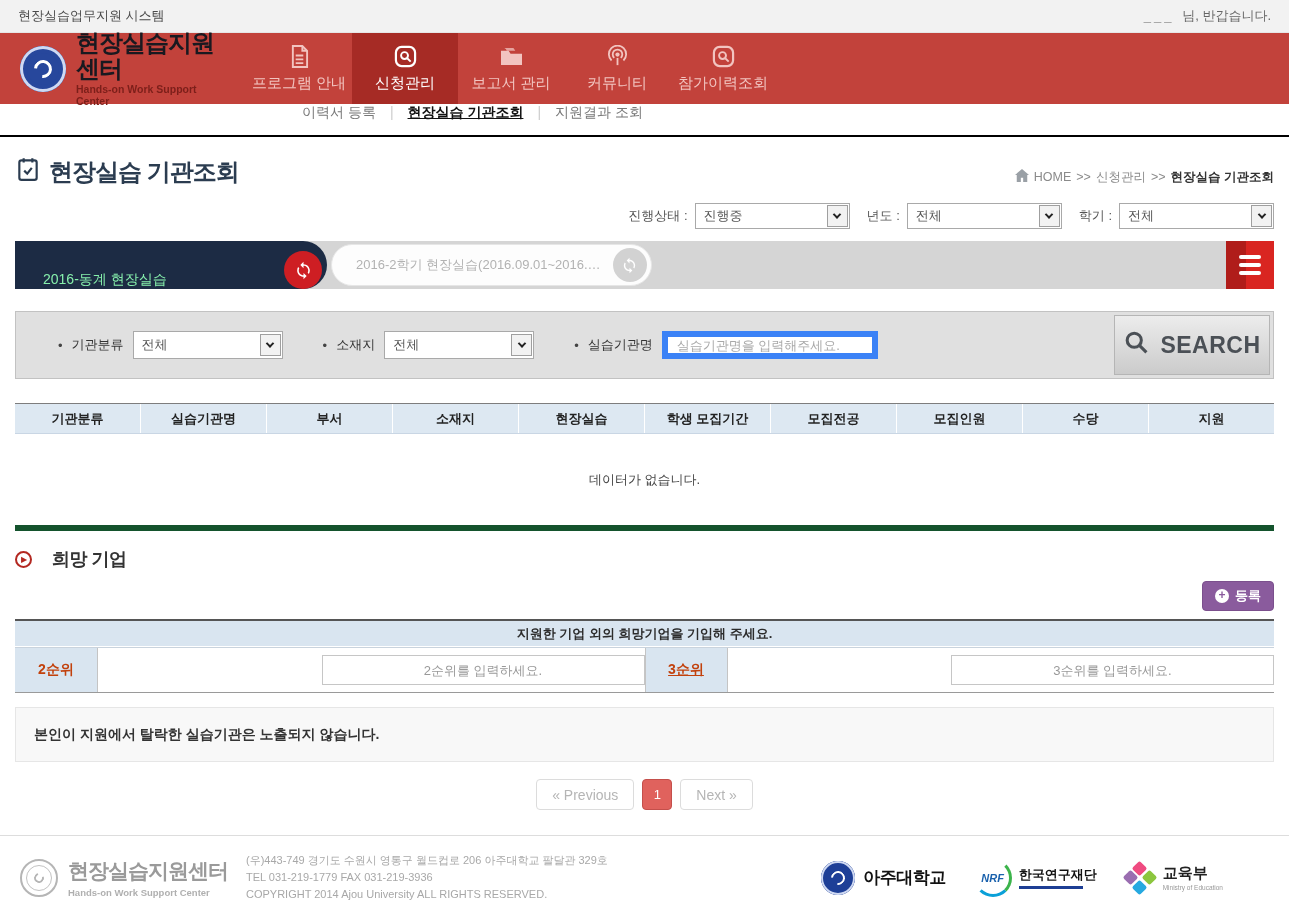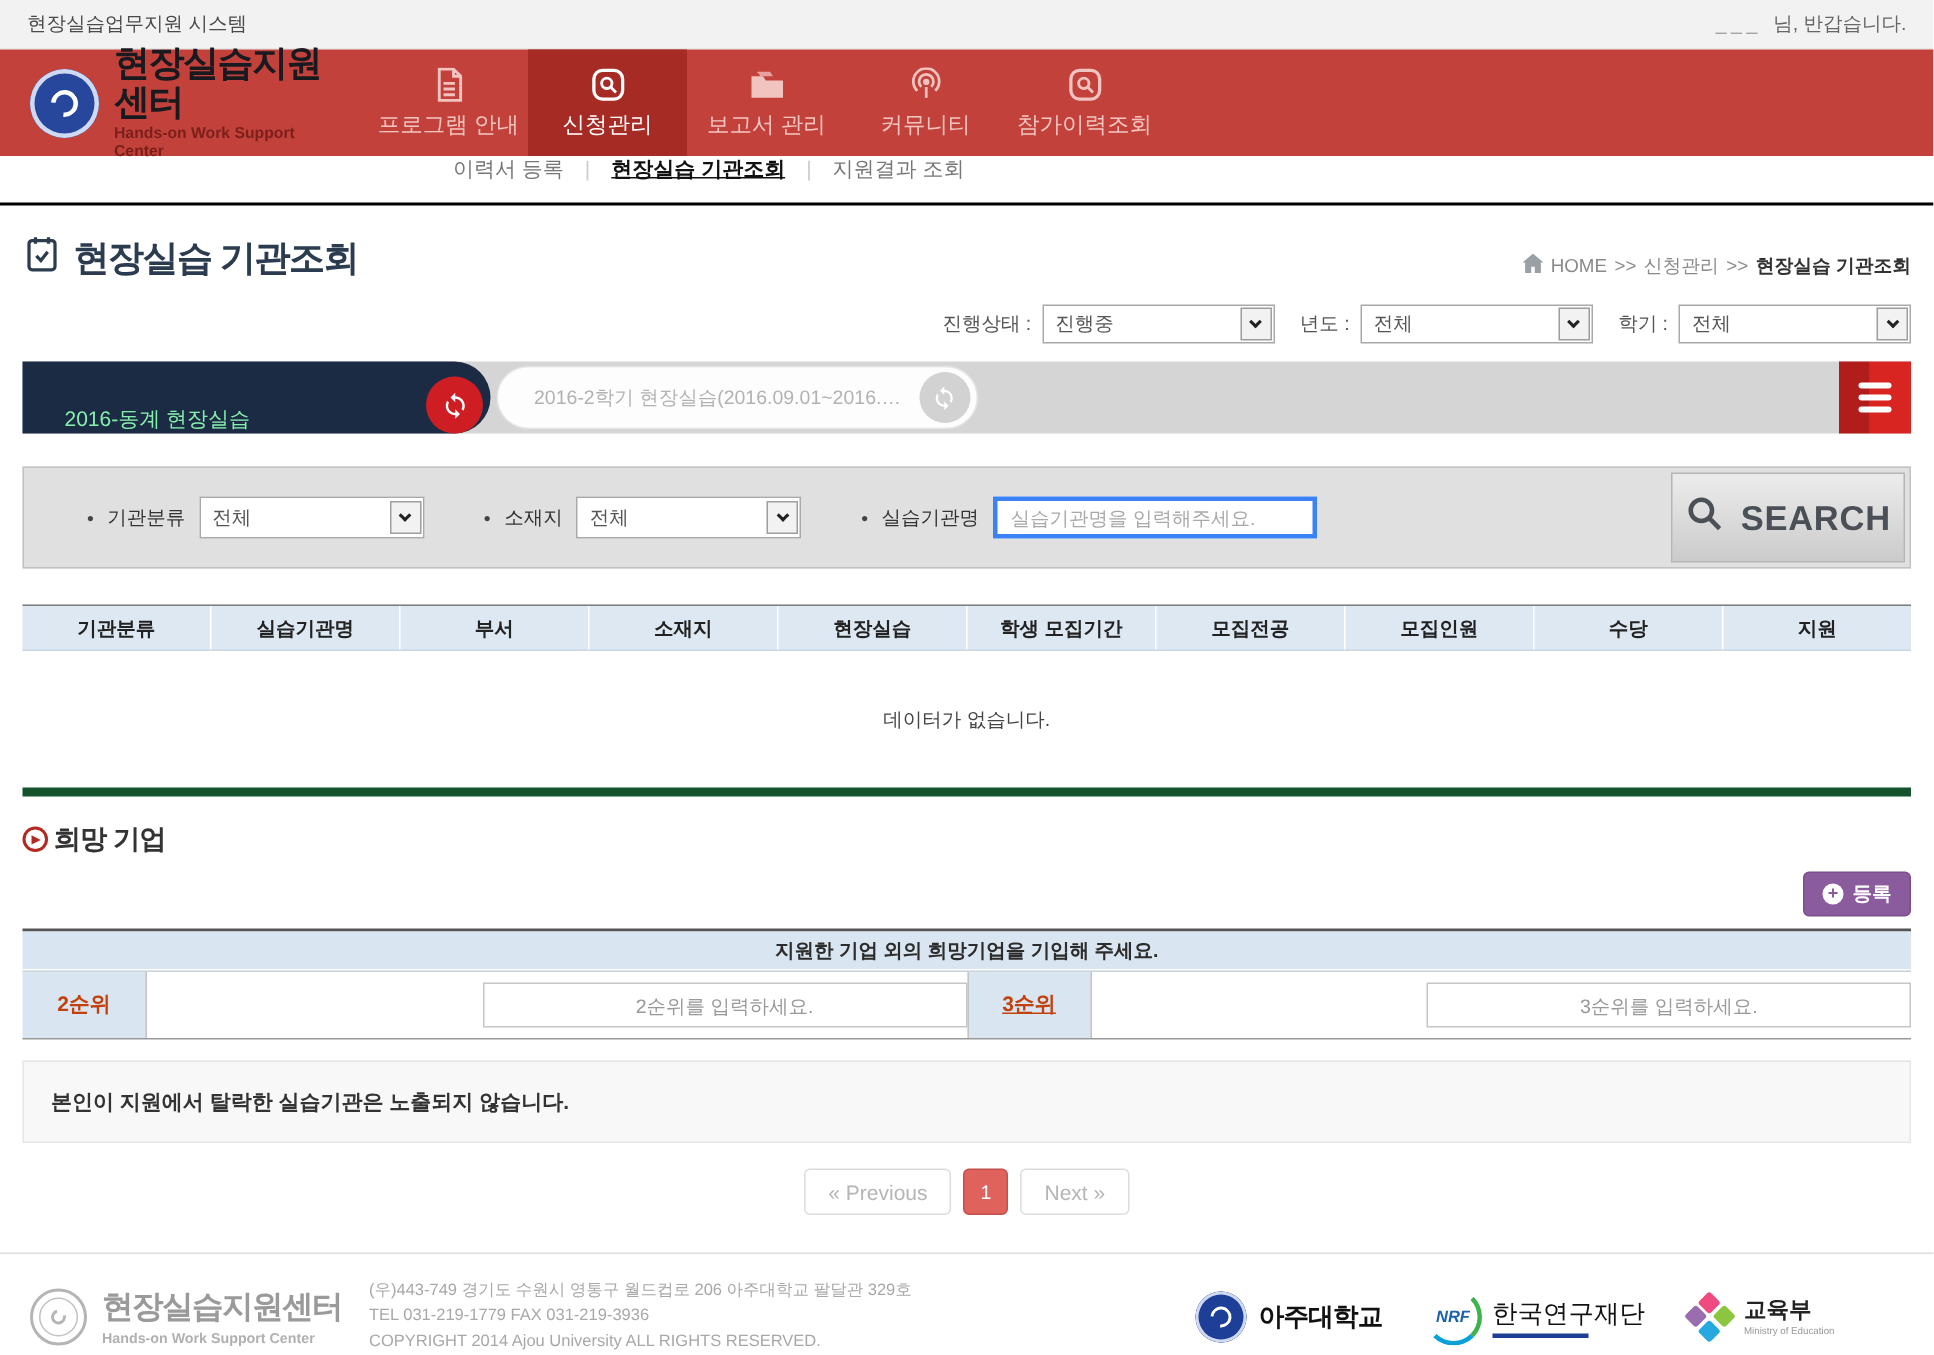--- a/index.html
+++ b/index.html
@@ -74,39 +74,39 @@
     background:linear-gradient(90deg,#b01d1a 0 42%, #d92521 42%);
     display:flex; flex-direction:column; align-items:center; justify-content:center; gap:4px;}
   .menu-btn span { width:22px; height:4px; background:#fff; border-radius:2px; }
 
   
   .search-panel { margin-top:22px; height:68px; background:#e0e0e0; border:1px solid #c2c2c2;
     display:flex; align-items:center; padding-left:42px; position:relative; }
   .sfield { display:flex; align-items:center; gap:9px; margin-right:40px; color:#333; }
   .sfield::before { content:"•"; color:#444; font-size:13px; }
   .sfield .fake-select { width:150px; height:28px; }
-  .org-input { width:216px; height:28px; border:3px solid #3b82f6; padding:0 9px; font-size:13px;
+  .org-input { width:216px; height:28px; border:6px solid #3b82f6; padding:0 9px; font-size:13px;
     font-family:inherit; color:#333; }
   .org-input::placeholder { color:#a9a9a9; }
   .search-btn { position:absolute; right:3px; top:3px; bottom:3px; width:156px;
     border:1px solid #b5b5b5; background:linear-gradient(#ececec,#cbcbcb); cursor:pointer;
     display:flex; align-items:center; justify-content:center; gap:10px;
     font-family:inherit; font-size:23px; font-weight:800; color:#4b5056; letter-spacing:.5px;}
 
   
   .result-table { margin-top:24px; }
   .thead { display:flex; height:31px; background:#dde8f2; border-top:1px solid #7d7d7d; border-bottom:1px solid #c9d6e4;}
   .th { flex:1; display:flex; align-items:center; justify-content:center; font-weight:700;
     color:#222; border-right:1px solid #fff; font-size:13px; }
   .th:last-child { border-right:none; }
   .empty-area { height:97px; display:flex; align-items:center; justify-content:center;
     color:#444; border-bottom:6px solid #14532d; }
 
   
-  .wish-head { margin-top:16px; display:flex; align-items:center; gap:4px; }
+  .wish-head { margin-top:16px; display:flex; align-items:center; gap:20px; }
   .play-circle { width:17px; height:17px; border-radius:50%; border:2px solid #b32821;
     display:flex; align-items:center; justify-content:center; color:#b32821; }
   .play-circle::before { content:"▶"; font-size:8px; margin-left:1px; }
   .wish-title { font-size:18px; font-weight:700; color:#333; letter-spacing:-0.5px; }
   .register-row { display:flex; justify-content:flex-end; margin-top:10px; }
   .register-btn { background:#8a5b9d; border:1px solid #7b4f8d; border-radius:4px; color:#fff;
     font-family:inherit; font-size:13px; font-weight:700; padding:5px 12px; display:flex;
     align-items:center; gap:6px; cursor:pointer; }
   .plus-ic { width:14px; height:14px; border-radius:50%; background:#fff; color:#8a5b9d;
     font-weight:800; font-size:12px; line-height:13px; text-align:center; }
@@ -150,21 +150,21 @@
   .ajou-emblem { width:34px; height:34px; border-radius:50%; background:#1e3f97;
     box-shadow: inset 0 0 0 2px #cfd9f2, inset 0 0 0 5px #1e3f97; position:relative;}
   .ajou-emblem::after{ content:""; position:absolute; inset:10px; border-radius:50%;
     border:2px solid #fff; border-left-color:transparent; transform:rotate(-40deg);}
   .ajou-text { font-size:17px; font-weight:800; color:#111; letter-spacing:-0.5px;}
   .logo-nrf { display:flex; align-items:center; gap:7px; }
   .nrf-circle { width:38px; height:38px; border-radius:50%; background:#fff;
     border:3px solid transparent; border-right-color:#3cb44b; border-bottom-color:#0aa0d8;
     display:flex; align-items:center; justify-content:center; font-size:11px; font-weight:800;
     font-style:italic; color:#1b62ad; }
-  .nrf-kr { font-size:17px; font-weight:400; color:#111; }
+  .nrf-kr { font-size:13px; font-weight:700; color:#111; }
   .nrf-kr::after { content:""; display:block; width:64px; height:3px; background:#1d3e94; margin-top:2px; }
   .logo-moe { display:flex; align-items:center; gap:8px; }
   .pinwheel { width:30px; height:30px; position:relative; flex:0 0 auto; }
   .pinwheel span { position:absolute; width:11px; height:11px; transform:rotate(45deg); border-radius:2px;}
   .pw1 { background:#ef4b81; left:9px; top:0; }
   .pw2 { background:#8cc63e; right:0; top:9px; }
   .pw3 { background:#26a9e0; left:9px; bottom:0; }
   .pw4 { background:#9a6db0; left:0; top:9px; }
   .moe-kr { font-size:15px; font-weight:700; color:#222; }
   .moe-sub { font-size:6.5px; color:#999; margin-top:1px; }

